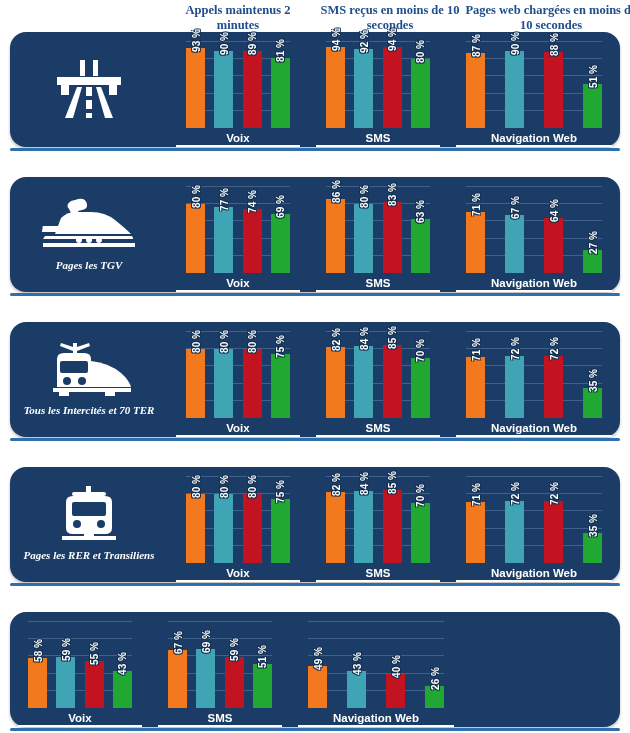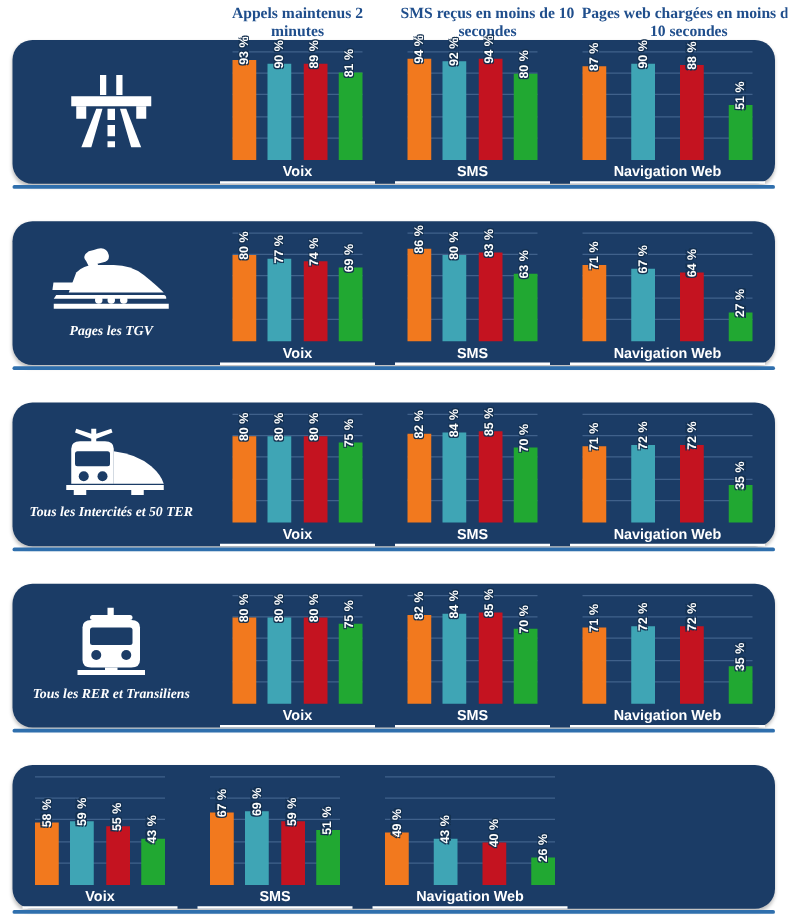--- a/index.html
+++ b/index.html
@@ -420,21 +420,21 @@
       <path d="M14 18 q0 -6 7 -6 l20 0 q7 0 7 6 l0 28 l-34 0 z"></path>
       <path d="M48 20 q18 2 30 12 q8 7 10 14 l-40 0 z"></path>
       <rect x="17" y="20" width="28" height="12" rx="2" fill="#1b3c66"></rect>
       <circle cx="24" cy="40" r="4" fill="#1b3c66"></circle>
             <circle cx="39" cy="40" r="4" fill="#1b3c66"></circle>
       <rect x="10" y="47" width="78" height="4"></rect>
       <rect x="16" y="51" width="10" height="4"></rect>
             <rect x="62" y="51" width="10" height="4"></rect>
     </svg>
         </div>
-        <div class="label-text">Tous les Intercités et 50 TER</div>
+        <div class="label-text">Tous les Intercités et 70 TER</div>
       </div>
       <div class="groups">
         <div class="group g-voix">
           <div class="plot">
             <div class="gridlines">
               <div class="gridline" style="bottom: 20%;"></div>
               <div class="gridline" style="bottom: 40%;"></div>
               <div class="gridline" style="bottom: 60%;"></div>
               <div class="gridline" style="bottom: 80%;"></div>
               <div class="gridline" style="bottom: 100%;"></div>
@@ -533,21 +533,21 @@
       <rect x="28" y="0" width="5" height="8"></rect>
       <rect x="14" y="6" width="34" height="4" rx="2"></rect>
       <path d="M8 16 q0 -6 7 -6 l32 0 q7 0 7 6 l0 26 q0 6 -7 6 l-32 0 q-7 0 -7 -6 z"></path>
       <rect x="14" y="16" width="34" height="14" rx="2" fill="#1b3c66"></rect>
       <circle cx="19" cy="38" r="4" fill="#1b3c66"></circle>
             <circle cx="43" cy="38" r="4" fill="#1b3c66"></circle>
       <rect x="4" y="50" width="54" height="4"></rect>
       <rect x="26" y="48" width="10" height="3"></rect>
     </svg>
         </div>
-        <div class="label-text">Tous les RER et Transiliens</div>
+        <div class="label-text">Pages les RER et Transiliens</div>
       </div>
       <div class="groups">
         <div class="group g-voix">
           <div class="plot">
             <div class="gridlines">
               <div class="gridline" style="bottom: 20%;"></div>
               <div class="gridline" style="bottom: 40%;"></div>
               <div class="gridline" style="bottom: 60%;"></div>
               <div class="gridline" style="bottom: 80%;"></div>
               <div class="gridline" style="bottom: 100%;"></div>

